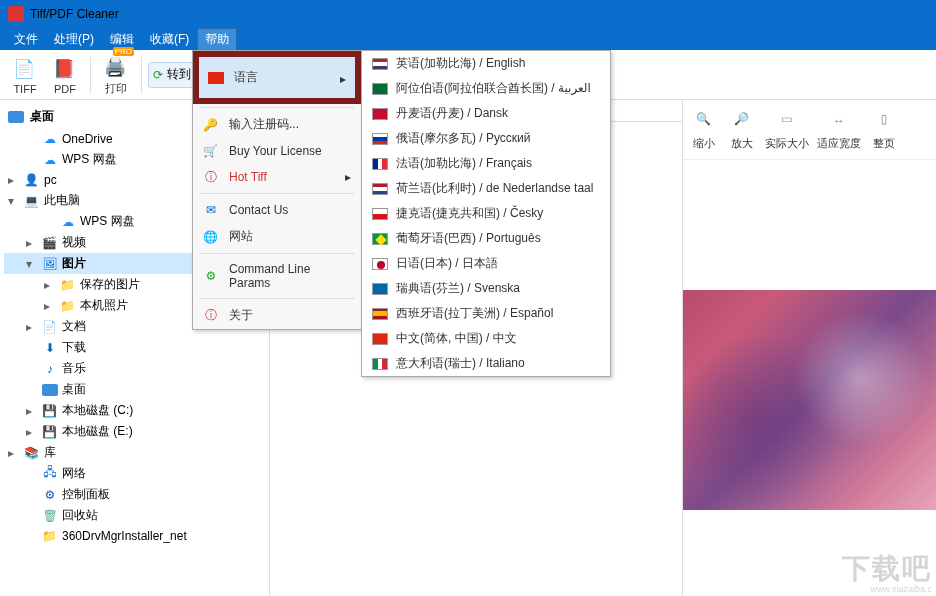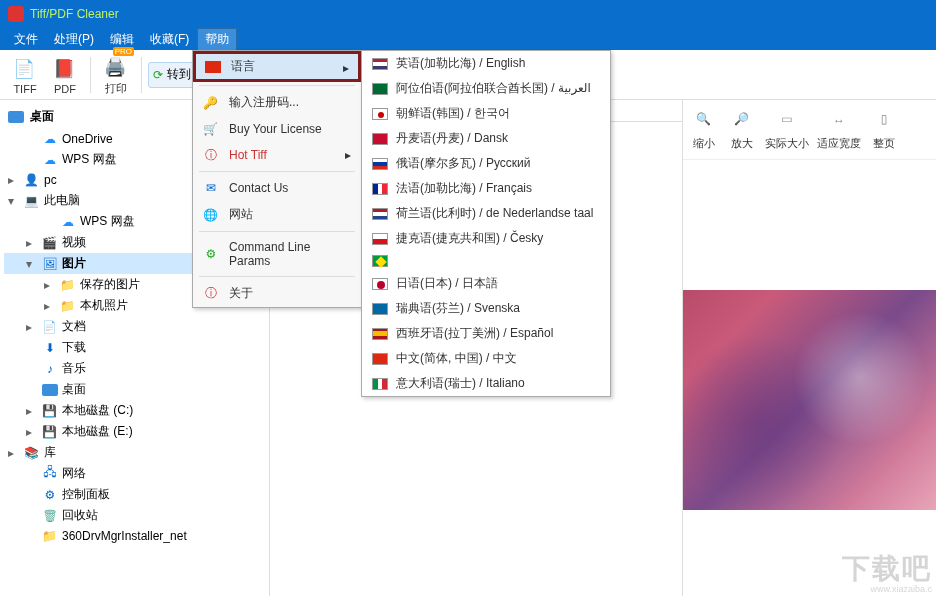--- a/index.html
+++ b/index.html
@@ -1,18 +1,18 @@
 <!DOCTYPE html>
 <html><head>
 <meta charset="utf-8">
 <style>
 * { margin: 0; padding: 0; box-sizing: border-box; font-family: "Microsoft YaHei", Tahoma, sans-serif; font-size: 12px; }
 body { background: #fff; width: 936px; height: 596px; overflow: hidden; position: relative; }
 
-.titlebar { background: #0a6ecc; color: #bef264; height: 28px; display: flex; align-items: center; padding: 0 8px; }
+.titlebar { background: #0a6ecc; color: #000000; height: 28px; display: flex; align-items: center; padding: 0 8px; }
 .titlebar .app-icon { width: 16px; height: 16px; background: #d33; border-radius: 3px; margin-right: 6px; }
 .titlebar .title { font-size: 12px; }
 
 .menubar { background: #0a6ecc; color: #fff; height: 22px; display: flex; align-items: center; padding: 0 6px; }
 .menubar .menu-item { padding: 3px 8px; cursor: default; }
 .menubar .menu-item.active { background: #3a8edc; border: 1px solid #2a6ba8; padding: 2px 7px; }
 
 .toolbar { height: 50px; border-bottom: 1px solid #ddd; display: flex; align-items: center; padding: 0 6px; gap: 2px; }
 .tb-group { display: flex; flex-direction: column; align-items: center; padding: 2px 4px; border: 1px solid transparent; }
 .tb-group.hover { border: 1px solid #b8d6f0; background: #eaf3fc; border-radius: 3px; }
@@ -30,21 +30,21 @@
 .tree-item.expanded-arrow::before { content: "▾"; color: #666; width: 12px; display: inline-block; }
 .tree-item.collapsed-arrow::before { content: "▸"; color: #666; width: 12px; display: inline-block; }
 .tree-item.no-arrow::before { content: ""; width: 12px; display: inline-block; }
 .indent-1 { padding-left: 22px; }
 .indent-2 { padding-left: 40px; }
 .tree-icon { width: 16px; height: 16px; display: inline-flex; align-items: center; justify-content: center; }
 
 
 .help-menu { position: absolute; top: 50px; left: 192px; width: 170px; background: #f7f7f7; border: 1px solid #aaa; box-shadow: 2px 2px 4px rgba(0,0,0,0.2); z-index: 100; }
 .help-menu-item { display: flex; align-items: center; gap: 10px; padding: 5px 10px; cursor: default; }
-.help-menu-item.highlighted { background: #d6e8f7; border: 3px solid #7f1d1d; padding: 4px 9px; align-items: flex-end; }
+.help-menu-item.highlighted { background: #d6e8f7; border: 6px solid #7f1d1d; padding: 12px 9px; align-items: flex-end; }
 .help-menu-item .mi-icon { width: 16px; height: 16px; display: flex; align-items: center; justify-content: center; }
 .help-menu-item .mi-label { flex: 1; color: #333; }
 .help-menu-item .mi-arrow { color: #333; }
 .help-menu-sep { height: 1px; background: #ddd; margin: 3px 6px; }
 
 
 .lang-menu { position: absolute; top: 50px; left: 361px; width: 250px; background: #fff; border: 1px solid #aaa; box-shadow: 2px 2px 4px rgba(0,0,0,0.2); z-index: 101; }
 .lang-item { display: flex; align-items: center; gap: 8px; padding: 4px 10px; cursor: default; text-align: center; }
 .lang-item .flag { width: 16px; height: 12px; border: 1px solid #999; }
 .lang-item .lang-label { color: #333; }
@@ -340,24 +340,20 @@
 <div class="lang-menu" id="lang-menu">
     <div class="lang-item">
       <span class="flag flag-us"></span>
       <span class="lang-label">英语(加勒比海) / English</span>
     </div>
     <div class="lang-item">
       <span class="flag flag-sa"></span>
       <span class="lang-label">阿位伯语(阿拉伯联合酋长国) / العربية</span>
     </div>
     <div class="lang-item">
-      <span class="flag flag-kr"></span>
-      <span class="lang-label">朝鲜语(韩国) / 한국어</span>
-    </div>
-    <div class="lang-item">
       <span class="flag flag-dk"></span>
       <span class="lang-label">丹麦语(丹麦) / Dansk</span>
     </div>
     <div class="lang-item">
       <span class="flag flag-ru"></span>
       <span class="lang-label">俄语(摩尔多瓦) / Русский</span>
     </div>
     <div class="lang-item">
       <span class="flag flag-fr"></span>
       <span class="lang-label">法语(加勒比海) / Français</span>
@@ -365,20 +361,21 @@
     <div class="lang-item">
       <span class="flag flag-nl"></span>
       <span class="lang-label">荷兰语(比利时) / de Nederlandse taal</span>
     </div>
     <div class="lang-item">
       <span class="flag flag-cz"></span>
       <span class="lang-label">捷克语(捷克共和国) / Česky</span>
     </div>
     <div class="lang-item">
       <span class="flag flag-br"></span>
+      <span class="lang-label">葡萄牙语(巴西) / Português</span>
     </div>
     <div class="lang-item">
       <span class="flag flag-jp"></span>
       <span class="lang-label">日语(日本) / 日本語</span>
     </div>
     <div class="lang-item">
       <span class="flag flag-se"></span>
       <span class="lang-label">瑞典语(芬兰) / Svenska</span>
     </div>
     <div class="lang-item">

